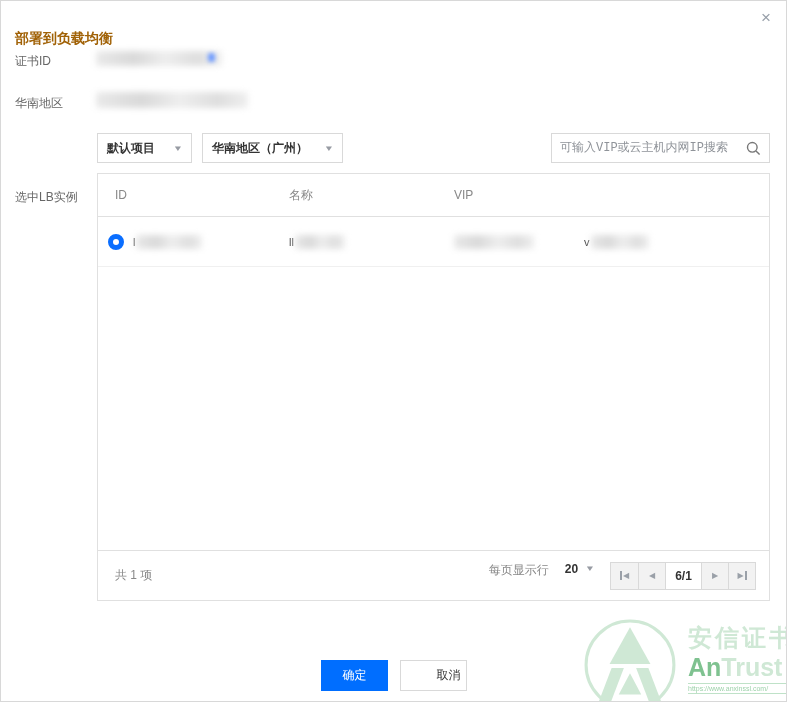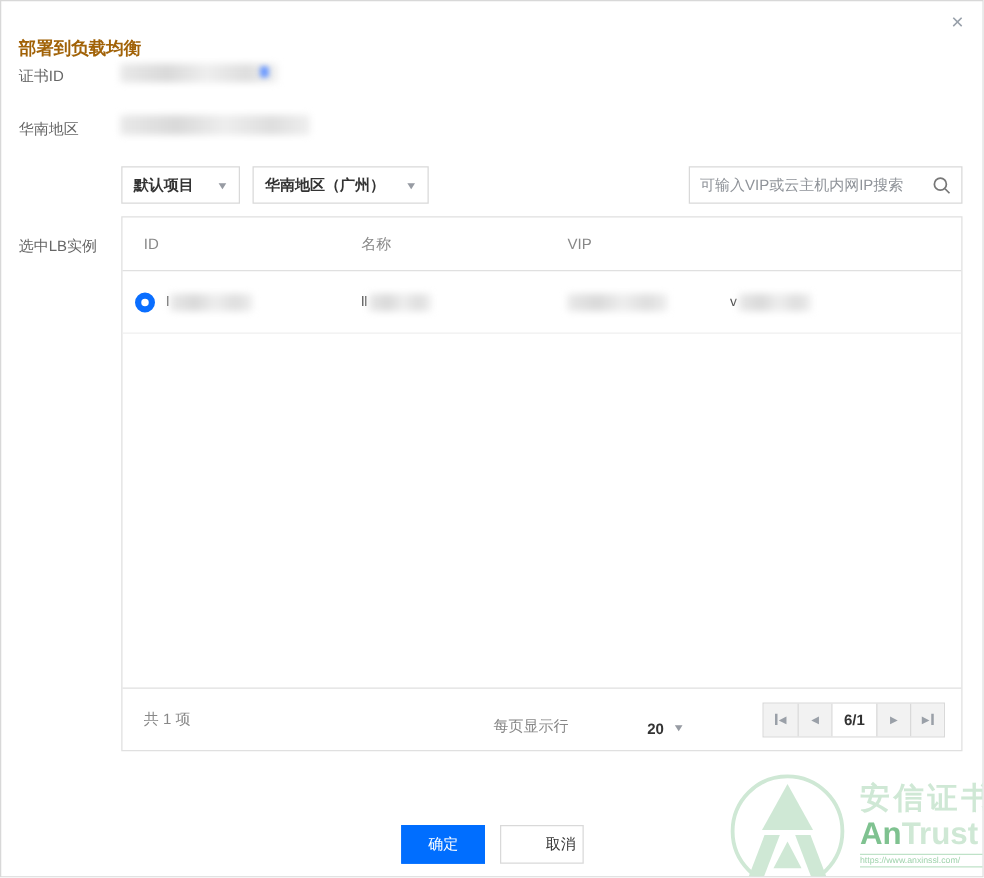--- a/index.html
+++ b/index.html
@@ -25,39 +25,39 @@
 
   .select { position: absolute; top: 132px; height: 30px; background: #fff; border: 1px solid #d9d9d9;
             display: flex; align-items: center; justify-content: space-between; padding: 0 9px; cursor: pointer; }
   .select .sel-text { font-weight: bold; color: #333; }
   .caret { font-size: 8px; color: #979ba3; margin-left: 8px; transform: scaleX(1.3); }
   .sel-project { left: 96px; width: 95px; }
   .sel-region { left: 201px; width: 141px; }
 
   .search { position: absolute; left: 550px; top: 132px; width: 219px; height: 30px; border: 1px solid #d9d9d9;
             display: flex; align-items: center; background: #fff; padding: 0 8px; }
-  .search input { flex: 1; border: none; outline: none; font-size: 12px; color: #000000; font-family: Liberation Sans, sans-serif; min-width: 0; background: transparent; }
+  .search input { flex: 1; border: none; outline: none; font-size: 12px; color: #000000; font-family: Liberation Mono, monospace; min-width: 0; background: transparent; }
   .search input::placeholder { color: #8f9399; opacity: 1; }
   .search-icon { flex: 0 0 auto; margin-left: 6px; cursor: pointer; display: flex; }
 
   .tablebox { position: absolute; left: 96px; top: 172px; width: 673px; height: 428px;
               border: 1px solid #e0e0e0; background: #fff; }
   .thead { height: 43px; border-bottom: 1px solid #e0e0e0; display: grid;
            grid-template-columns: 174px 165px 130px auto; align-items: center; padding-left: 17px; color: #888; }
   .trow { height: 50px; border-bottom: 1px solid #f0f0f0; display: grid;
           grid-template-columns: 181px 165px 130px auto; align-items: center; padding-left: 10px; cursor: pointer; }
   .cell { display: flex; align-items: center; }
   .radio { width: 16px; height: 16px; border-radius: 50%; border: 5px solid #0a6eff; background: #fff; margin-right: 9px; flex: 0 0 auto; cursor: pointer; }
   .stub { color: #4a4a4a; font-size: 11px; margin-right: 1px; }
   .rb { height: 14px; }
   .rb-id { width: 66px; } .rb-name { width: 50px; } .rb-vip { width: 80px; } .rb-net { width: 58px; }
 
   .tfoot { position: absolute; left: 0; right: 0; bottom: 0; height: 50px; border-top: 1px solid #e0e0e0;
            display: flex; align-items: center; justify-content: space-between; padding: 0 13px 0 17px; color: #888; }
-  .tfoot-right { display: flex; align-items: flex-end; gap: 47px; }
+  .tfoot-right { display: flex; align-items: flex-start; }
   .psize-label { margin-right: 16px; }
   .psize-trigger { display: flex; align-items: center; margin-right: 16px; cursor: pointer; }
   .psize-value { font-weight: bold; color: #333; }
   .pager { display: flex; border: 1px solid #d9d9d9; }
   .pg { width: 27px; height: 26px; display: flex; align-items: center; justify-content: center;
         background: #f2f2f2; border-left: 1px solid #d9d9d9; color: #9aa0a8; font-size: 8px; cursor: pointer; }
   .pg:first-child { border-left: none; }
   .pg .bar { display: inline-block; width: 2px; height: 9px; background: #9aa0a8; }
   .pg-first .bar { margin-right: 1px; } .pg-last .bar { margin-left: 1px; }
   .pg-page { width: 36px; background: #fff; font-size: 12px; font-weight: bold; color: #333; cursor: default; }

